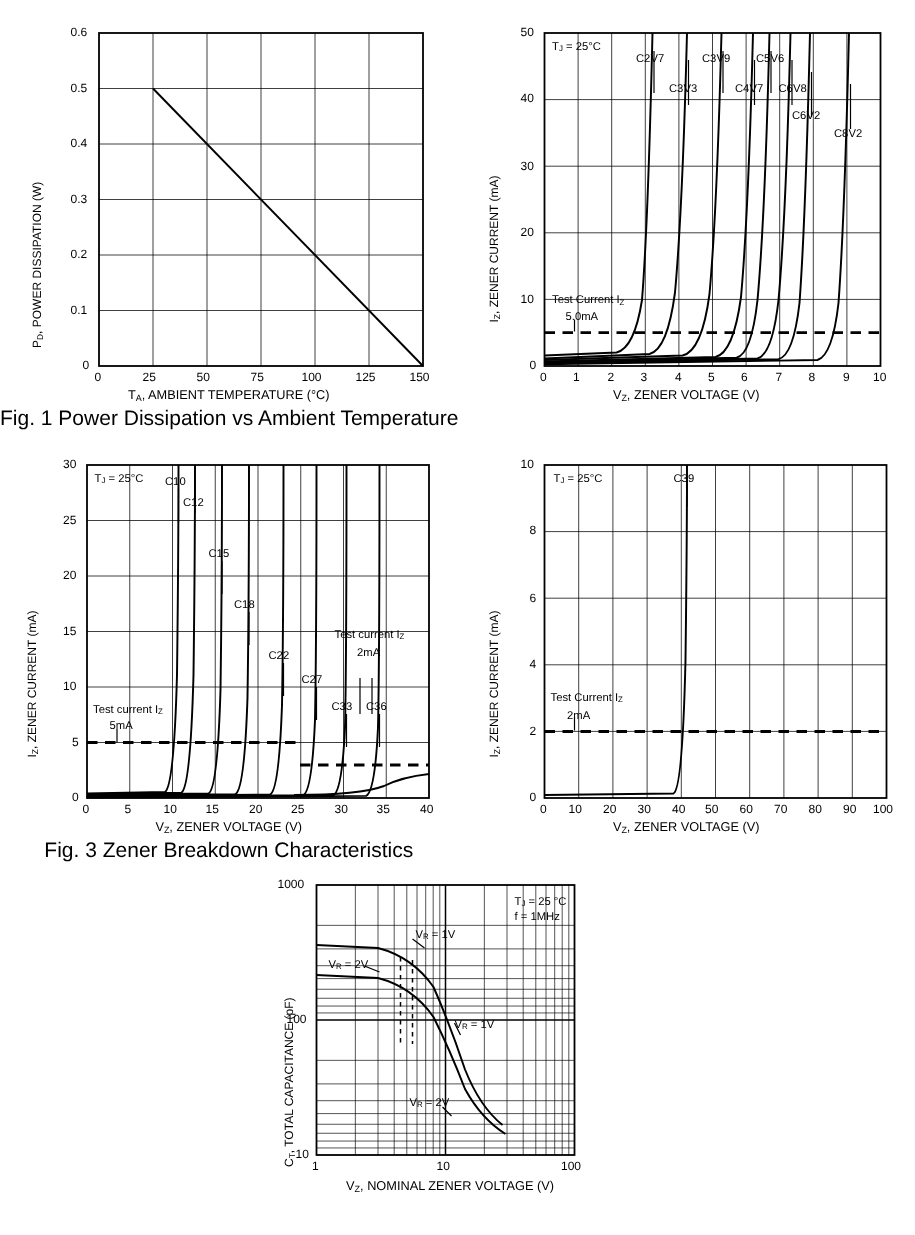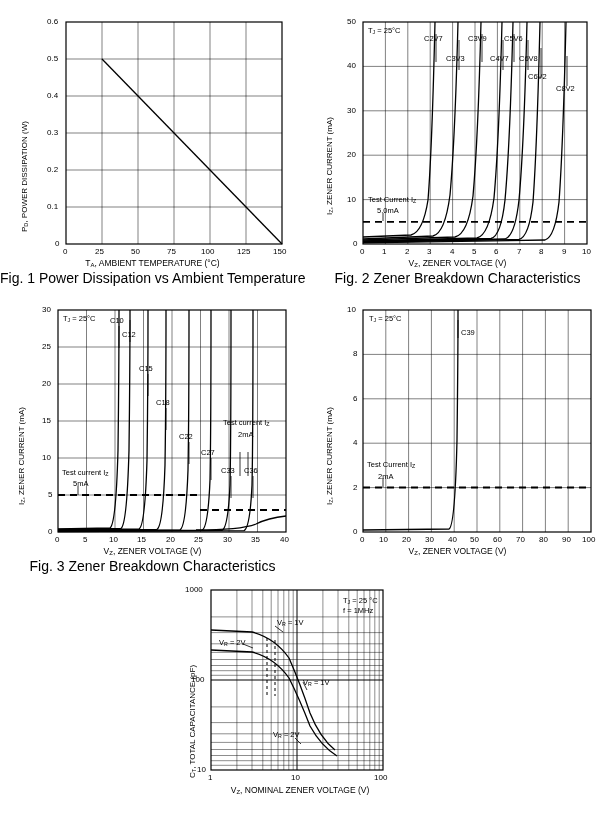--- a/index.html
+++ b/index.html
@@ -131,21 +131,20 @@
   <div class="tick" style="left:122px;top:247px;">3</div>
   <div class="tick" style="left:145px;top:247px;">4</div>
   <div class="tick" style="left:167px;top:247px;">5</div>
   <div class="tick" style="left:189px;top:247px;">6</div>
   <div class="tick" style="left:212px;top:247px;">7</div>
   <div class="tick" style="left:234px;top:247px;">8</div>
   <div class="tick" style="left:257px;top:247px;">9</div>
   <div class="tick" style="left:277px;top:247px;">10</div>
 
   <div class="xlab" style="left:0;top:258px;width:305px;text-align:center;">V<sub>Z</sub>, ZENER VOLTAGE (V)</div>
-  <div class="cap" style="left:0;top:270px;width:305px;">Fig. 2  Zener Breakdown Characteristics</div>
 </div>
 
 <div class="fig" style="left:0;top:290px;width:305px;height:290px;">
   <div class="ylab" style="left:17px;top:215px;font-size:8px;">I<sub>Z</sub>, ZENER CURRENT (mA)</div>
   <svg width="305" height="290">
     <rect x="58" y="20" width="228" height="222" fill="#fff" stroke="#000" stroke-width="1.2"></rect>
     <g stroke="#000" stroke-width="0.5">
       <line x1="86.5" y1="20" x2="86.5" y2="242"></line>
       <line x1="115" y1="20" x2="115" y2="242"></line>
       <line x1="143.5" y1="20" x2="143.5" y2="242"></line>
@@ -248,21 +247,21 @@
     </g>
 
     <line x1="58" y1="197.6" x2="286" y2="197.6" stroke="#000" stroke-width="2" stroke-dasharray="7,5"></line>
 
     <path d="M58 240 L144 239 Q150 236 152 150 Q153 70 153 20" fill="none" stroke="#000" stroke-width="1.3"></path>
     <line x1="153" y1="30" x2="153" y2="48" stroke="#000" stroke-width="0.8"></line>
     <line x1="78" y1="188" x2="78" y2="197" stroke="#000" stroke-width="0.8"></line>
   </svg>
 
   <div class="ann" style="left:64px;top:24px;">T<sub>J</sub> = 25°C</div>
-  <div class="ann" style="left:156px;top:24px;margin-top:14px;">C39</div>
+  <div class="ann" style="left:144px;top:24px;">C39</div>
   <div class="ann" style="left:62px;top:170px;">Test Current I<sub>Z</sub></div>
   <div class="ann" style="left:73px;top:182px;">2mA</div>
 
   <div class="tick" style="left:42px;top:15px;">10</div>
   <div class="tick" style="left:48px;top:59px;">8</div>
   <div class="tick" style="left:48px;top:104px;">6</div>
   <div class="tick" style="left:48px;top:148px;">4</div>
   <div class="tick" style="left:48px;top:193px;">2</div>
   <div class="tick" style="left:48px;top:237px;">0</div>
 

